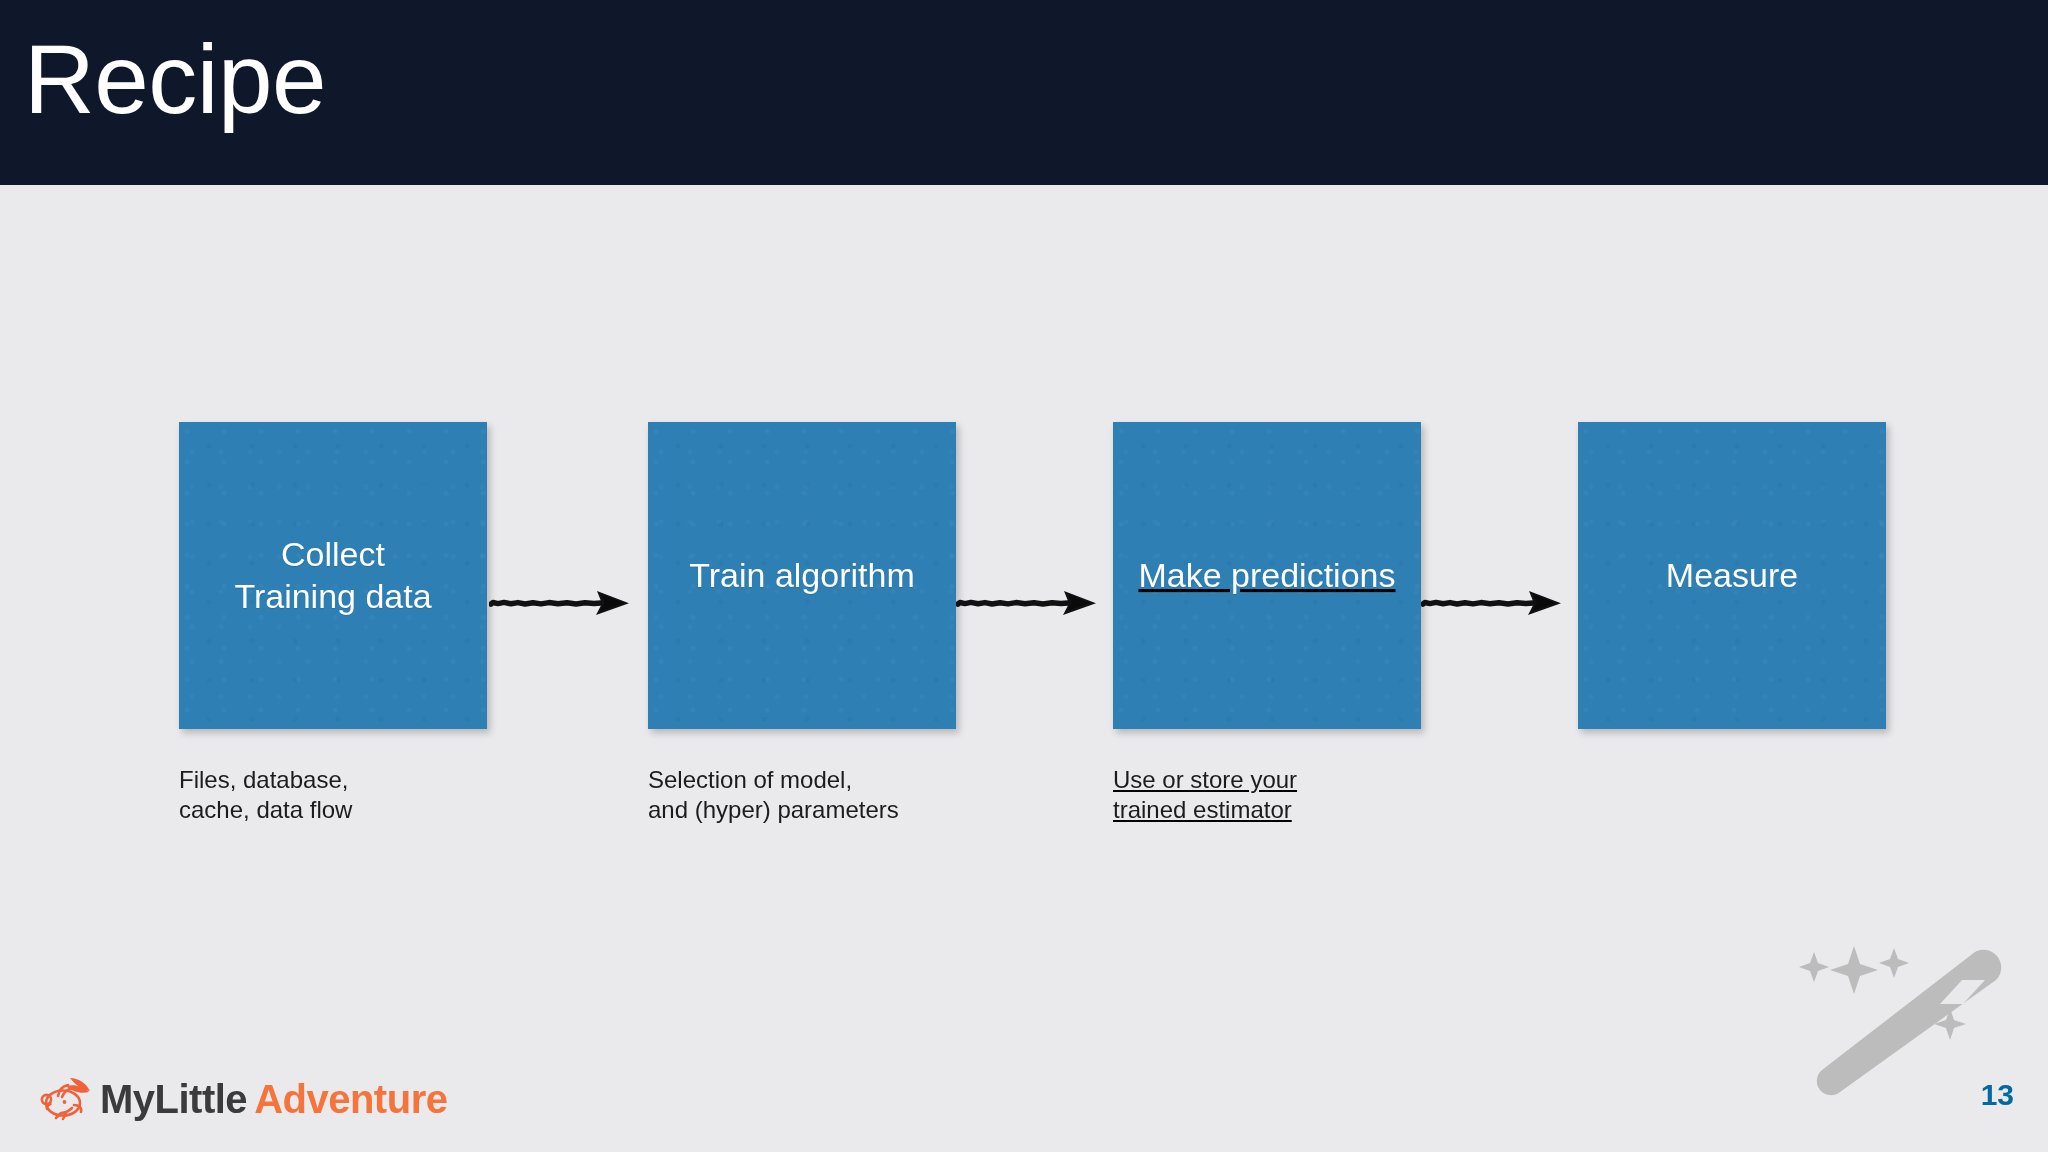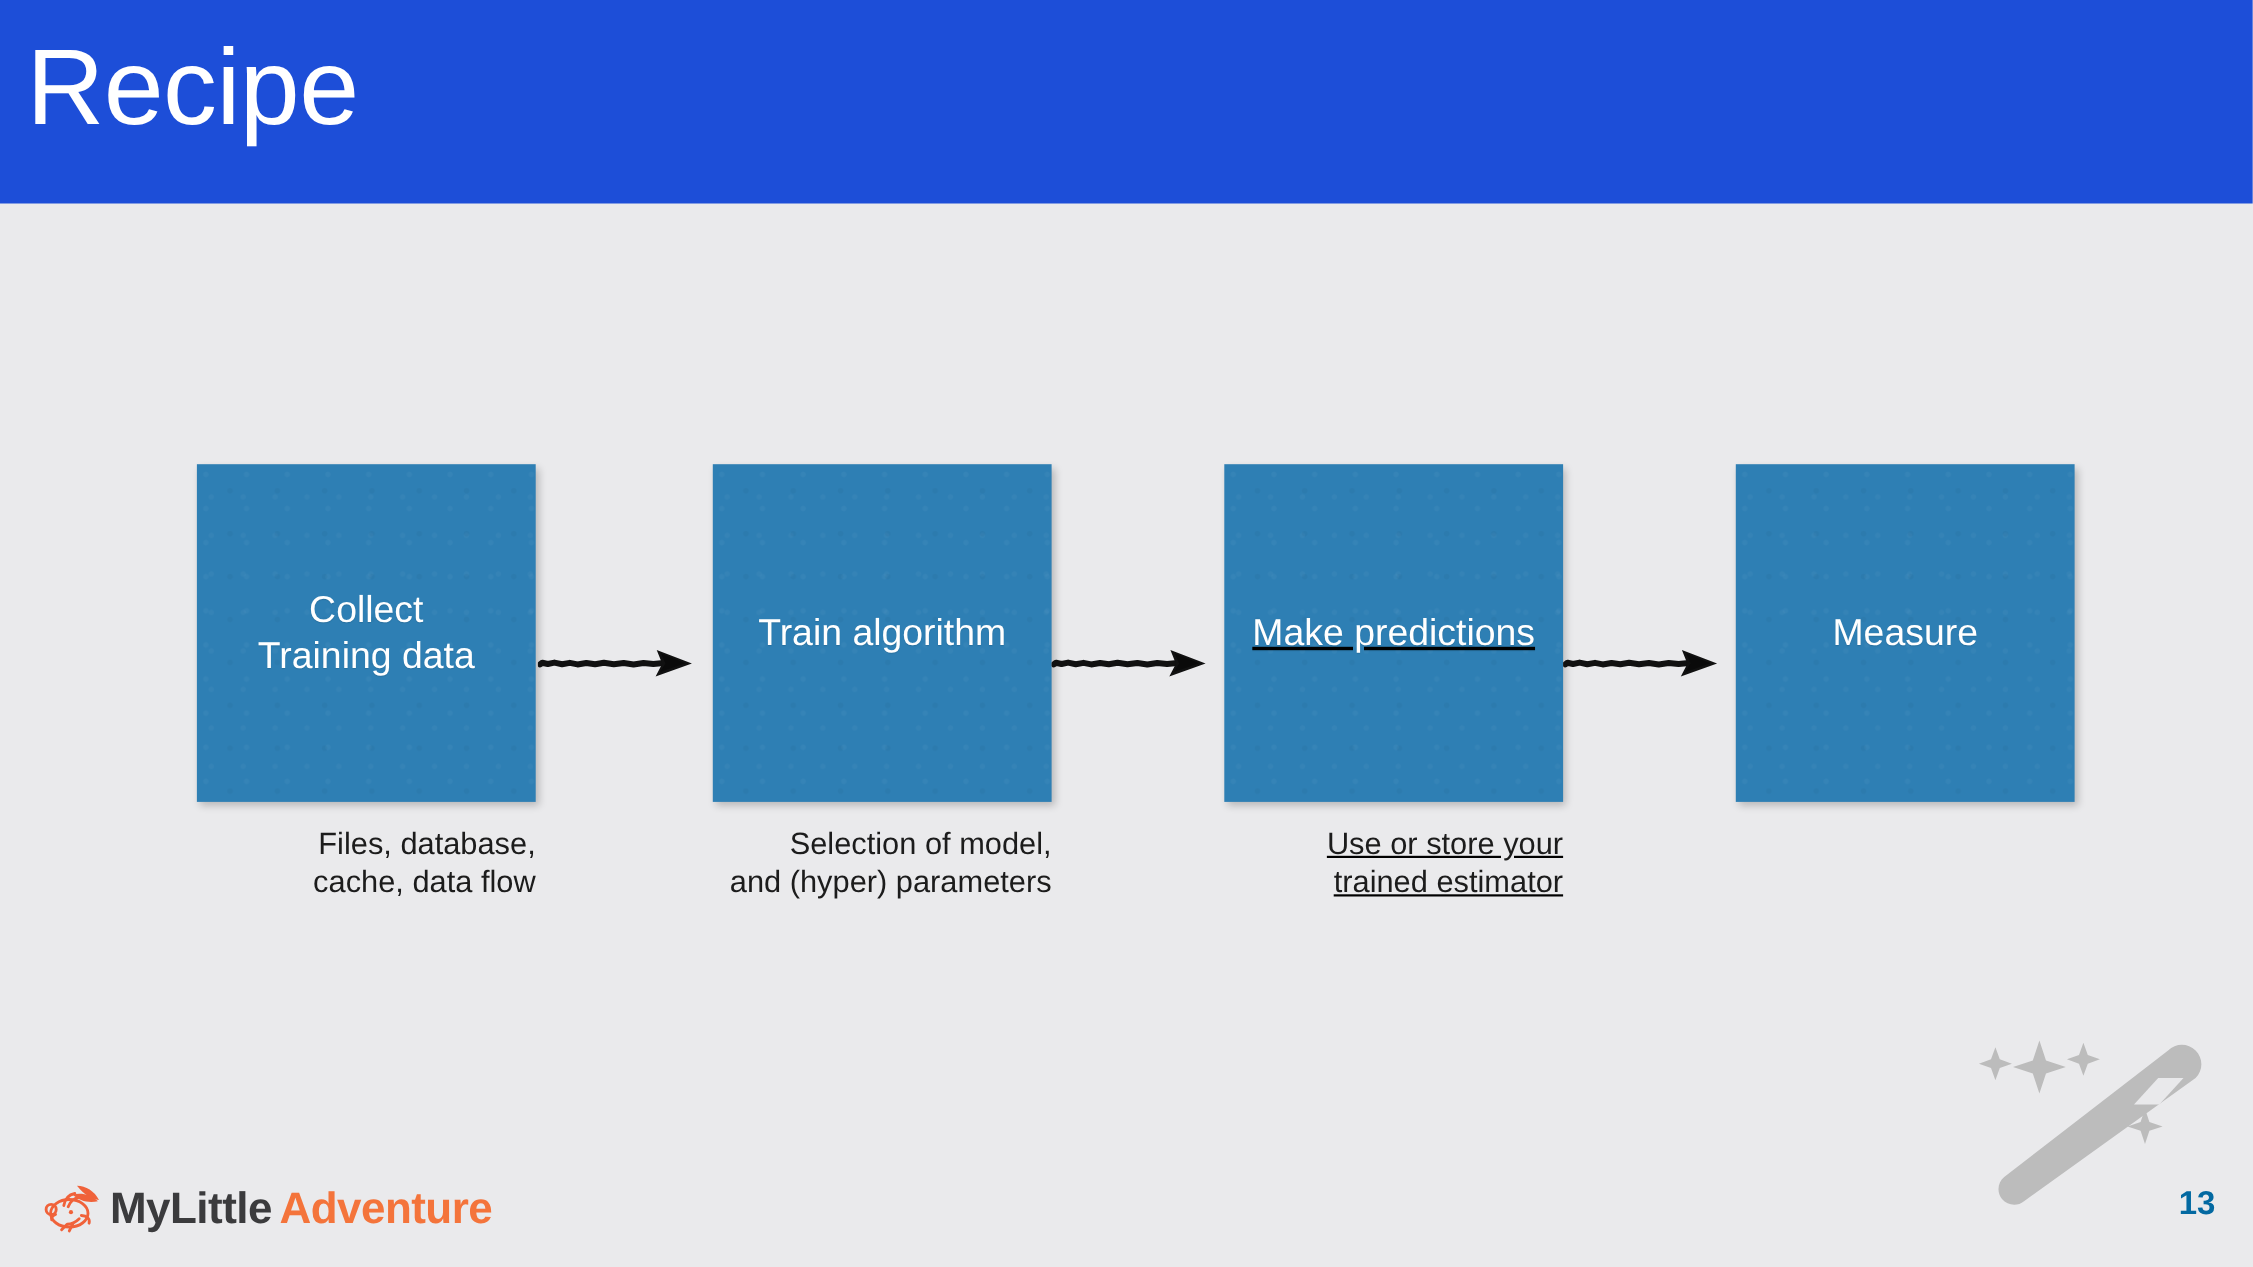--- a/index.html
+++ b/index.html
@@ -15,21 +15,21 @@
     font-family: "Liberation Sans", sans-serif;
     position: relative;
   }
 
   
   #header-band {
     position: absolute;
     left: 0; top: 0;
     width: 2048px;
     height: 185px;
-    background: #1d4ed8;
+    background: #0f172a;
   }
   #slide-title {
     position: absolute;
     left: 24px;
     top: 26px;
     font-size: 98px;
     font-weight: 300;
     color: #ffffff;
     letter-spacing: -0.5px;
     line-height: 1.1;
@@ -73,26 +73,26 @@
   .step-label {
     color: #ffffff;
     font-size: 34px;
     font-weight: 400;
     line-height: 1.22;
     text-align: center;
     white-space: pre-line;
     text-shadow: 0 1px 1px rgba(0,0,0,0.12);
   }
   .step-caption {
-    margin-top: 20px;
+    margin-top: 36px;
     color: #1c1c1c;
-    font-size: 28px;
+    font-size: 24px;
     font-weight: 400;
     line-height: 1.26;
-    text-align: right;
+    text-align: left;
     white-space: pre-line;
   }
 
   
   .flow-arrow {
     position: absolute;
     top: 388px;
     width: 164px;
     height: 56px;
   }

